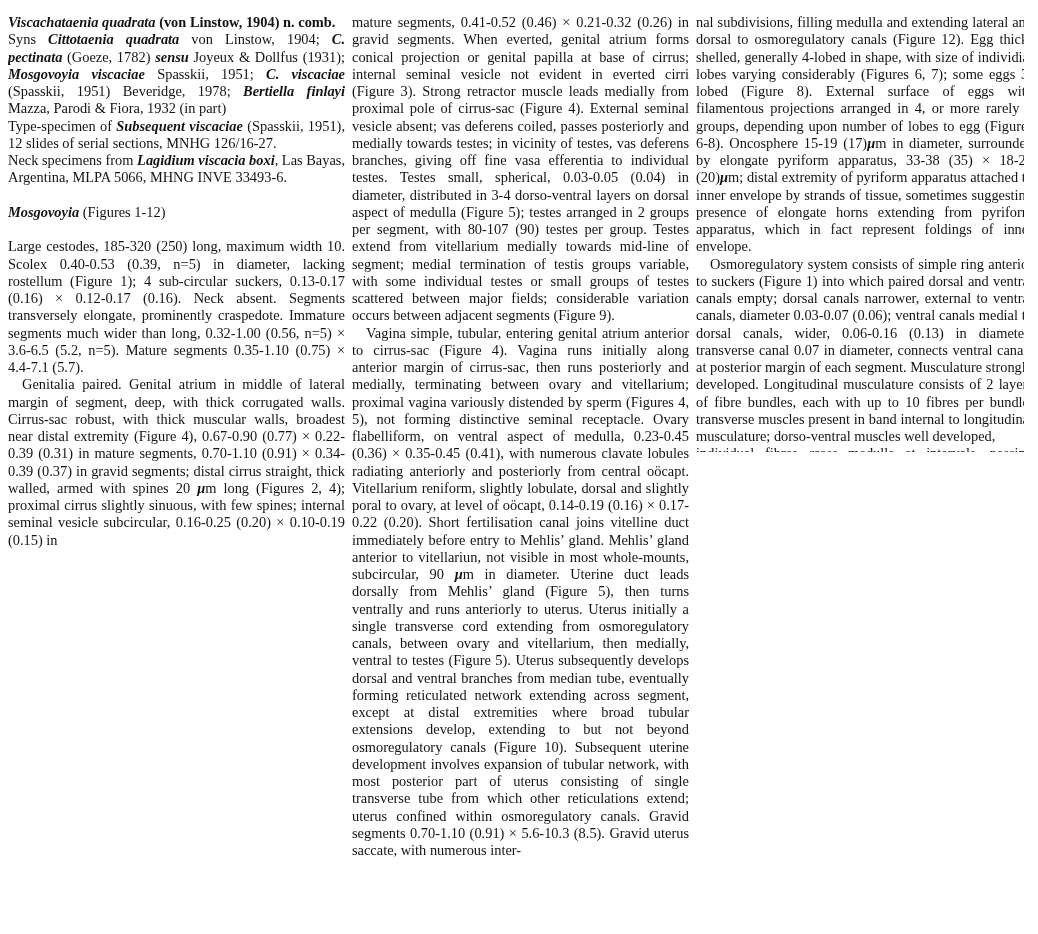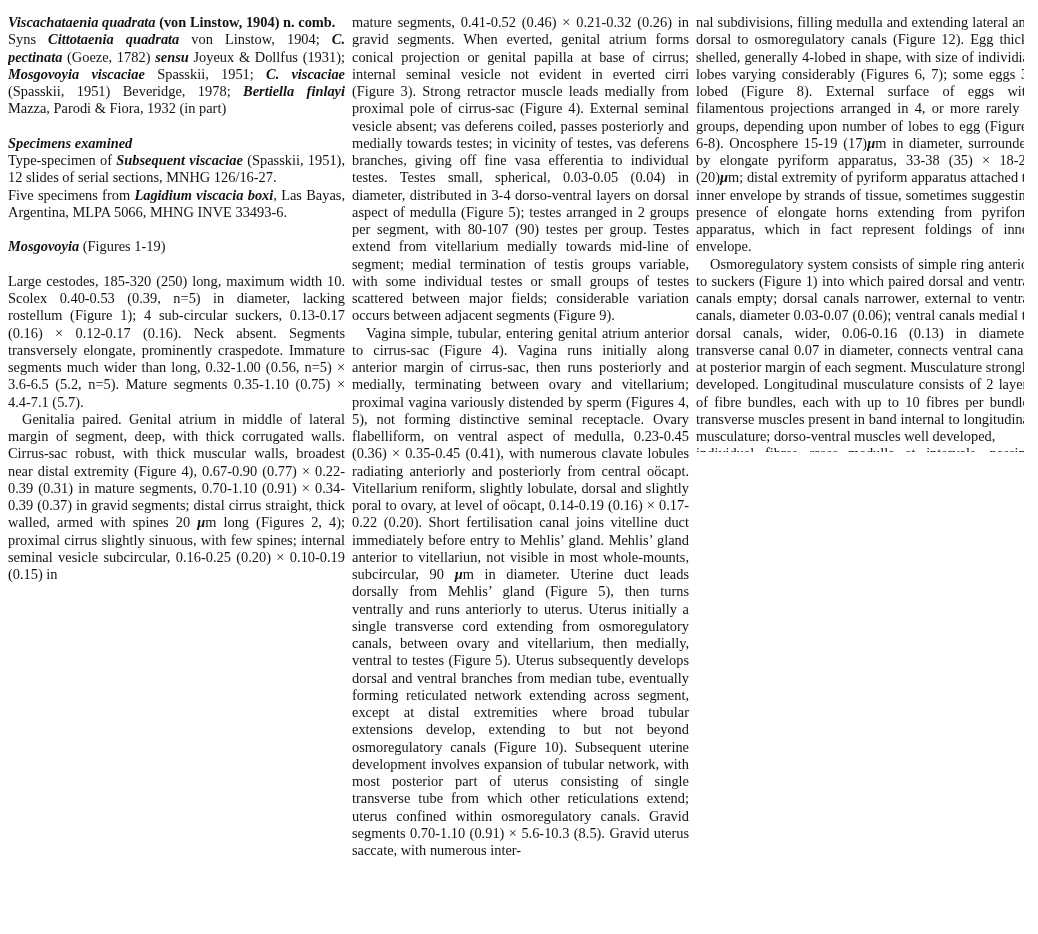--- a/index.html
+++ b/index.html
@@ -33,24 +33,23 @@
   .it { font-style: italic; font-weight: bold; }
   .bd { font-weight: bold; }
 </style>
 </head>
 <body>
 
 <div class="page">
   <div class="column">
       <div class="block title"><span class="it bd">Viscachataenia quadrata</span><span class="bd"> (von Linstow, 1904) n. comb.</span></div>
       <div class="block para"><span>Syns </span><span class="it">Cittotaenia quadrata</span><span> von Linstow, 1904; </span><span class="it">C. pectinata</span><span> (Goeze, 1782) </span><span class="it">sensu</span><span> Joyeux &amp; Dollfus (1931); </span><span class="it">Mosgovoyia viscaciae</span><span> Spasskii, 1951; </span><span class="it">C. viscaciae</span><span> (Spasskii, 1951) Beveridge, 1978; </span><span class="it">Bertiella finlayi</span><span> Mazza, Parodi &amp; Fiora, 1932 (in part)</span></div>
-      <div class="block subheading space-before"><span class="it">Specimens examined</span></div>
       <div class="block para"><span>Type-specimen of </span><span class="it">Subsequent viscaciae</span><span> (Spasskii, 1951), 12 slides of serial sections, MNHG 126/16-27.</span></div>
-      <div class="block para"><span>Five specimens from </span><span class="it">Lagidium viscacia boxi</span><span>, Las Bayas, Argentina, MLPA 5066, MHNG INVE 33493-6.</span></div>
-      <div class="block subheading space-before space-after"><span class="it">Mosgovoyia</span><span> (Figures 1-19)</span></div>
+      <div class="block para"><span>Neck specimens from </span><span class="it">Lagidium viscacia boxi</span><span>, Las Bayas, Argentina, MLPA 5066, MHNG INVE 33493-6.</span></div>
+      <div class="block subheading space-before space-after"><span class="it">Mosgovoyia</span><span> (Figures 1-12)</span></div>
       <div class="block para"><span>Large cestodes, 185-320 (250) long, maximum width 10. Scolex 0.40-0.53 (0.39, n=5) in diameter, lacking rostellum (Figure 1); 4 sub-circular suckers, 0.13-0.17 (0.16) × 0.12-0.17 (0.16). Neck absent. Segments transversely elongate, prominently craspedote. Immature segments much wider than long, 0.32-1.00 (0.56, n=5) × 3.6-6.5 (5.2, n=5). Mature segments 0.35-1.10 (0.75) × 4.4-7.1 (5.7).</span></div>
       <div class="block para indent"><span>Genitalia paired. Genital atrium in middle of lateral margin of segment, deep, with thick corrugated walls. Cirrus-sac robust, with thick muscular walls, broadest near distal extremity (Figure 4), 0.67-0.90 (0.77) × 0.22-0.39 (0.31) in mature segments, 0.70-1.10 (0.91) × 0.34-0.39 (0.37) in gravid segments; distal cirrus straight, thick walled, armed with spines 20 </span><span class="it">μ</span><span>m long (Figures 2, 4); proximal cirrus slightly sinuous, with few spines; internal seminal vesicle subcircular, 0.16-0.25 (0.20) × 0.10-0.19 (0.15) in</span></div>
     </div>
   <div class="column">
       <div class="block para"><span>mature segments, 0.41-0.52 (0.46) × 0.21-0.32 (0.26) in gravid segments. When everted, genital atrium forms conical projection or genital papilla at base of cirrus; internal seminal vesicle not evident in everted cirri (Figure 3). Strong retractor muscle leads medially from proximal pole of cirrus-sac (Figure 4). External seminal vesicle absent; vas deferens coiled, passes posteriorly and medially towards testes; in vicinity of testes, vas deferens branches, giving off fine vasa efferentia to individual testes. Testes small, spherical, 0.03-0.05 (0.04) in diameter, distributed in 3-4 dorso-ventral layers on dorsal aspect of medulla (Figure 5); testes arranged in 2 groups per segment, with 80-107 (90) testes per group. Testes extend from vitellarium medially towards mid-line of segment; medial termination of testis groups variable, with some individual testes or small groups of testes scattered between major fields; considerable variation occurs between adjacent segments (Figure 9).</span></div>
       <div class="block para indent"><span>Vagina simple, tubular, entering genital atrium anterior to cirrus-sac (Figure 4). Vagina runs initially along anterior margin of cirrus-sac, then runs posteriorly and medially, terminating between ovary and vitellarium; proximal vagina variously distended by sperm (Figures 4, 5), not forming distinctive seminal receptacle. Ovary flabelliform, on ventral aspect of medulla, 0.23-0.45 (0.36) × 0.35-0.45 (0.41), with numerous clavate lobules radiating anteriorly and posteriorly from central oöcapt. Vitellarium reniform, slightly lobulate, dorsal and slightly poral to ovary, at level of oöcapt, 0.14-0.19 (0.16) × 0.17-0.22 (0.20). Short fertilisation canal joins vitelline duct immediately before entry to Mehlis’ gland. Mehlis’ gland anterior to vitellariun, not visible in most whole-mounts, subcircular, 90 </span><span class="it">μ</span><span>m in diameter. Uterine duct leads dorsally from Mehlis’ gland (Figure 5), then turns ventrally and runs anteriorly to uterus. Uterus initially a single transverse cord extending from osmoregulatory canals, between ovary and vitellarium, then medially, ventral to testes (Figure 5). Uterus subsequently develops dorsal and ventral branches from median tube, eventually forming reticulated network extending across segment, except at distal extremities where broad tubular extensions develop, extending to but not beyond osmoregulatory canals (Figure 10). Subsequent uterine development involves expansion of tubular network, with most posterior part of uterus consisting of single transverse tube from which other reticulations extend; uterus confined within osmoregulatory canals. Gravid segments 0.70-1.10 (0.91) × 5.6-10.3 (8.5). Gravid uterus saccate, with numerous inter-</span></div>
     </div>
   <div class="column">
       <div class="block para"><span>nal subdivisions, filling medulla and extending lateral and dorsal to osmoregulatory canals (Figure 12). Egg thick-shelled, generally 4-lobed in shape, with size of individial lobes varying considerably (Figures 6, 7); some eggs 3-lobed (Figure 8). External surface of eggs with filamentous projections arranged in 4, or more rarely 3 groups, depending upon number of lobes to egg (Figures 6-8). Oncosphere 15-19 (17)</span><span class="it">μ</span><span>m in diameter, surrounded by elongate pyriform apparatus, 33-38 (35) × 18-23 (20)</span><span class="it">μ</span><span>m; distal extremity of pyriform apparatus attached to inner envelope by strands of tissue, sometimes suggesting presence of elongate horns extending from pyriform apparatus, which in fact represent foldings of inner envelope.</span></div>
       <div class="block para indent"><span>Osmoregulatory system consists of simple ring anterior to suckers (Figure 1) into which paired dorsal and ventral canals empty; dorsal canals narrower, external to ventral canals, diameter 0.03-0.07 (0.06); ventral canals medial to dorsal canals, wider, 0.06-0.16 (0.13) in diameter; transverse canal 0.07 in diameter, connects ventral canals at posterior margin of each segment. Musculature strongly developed. Longitudinal musculature consists of 2 layers of fibre bundles, each with up to 10 fibres per bundle; transverse muscles present in band internal to longitudinal musculature; dorso-ventral muscles well developed,</span></div>

